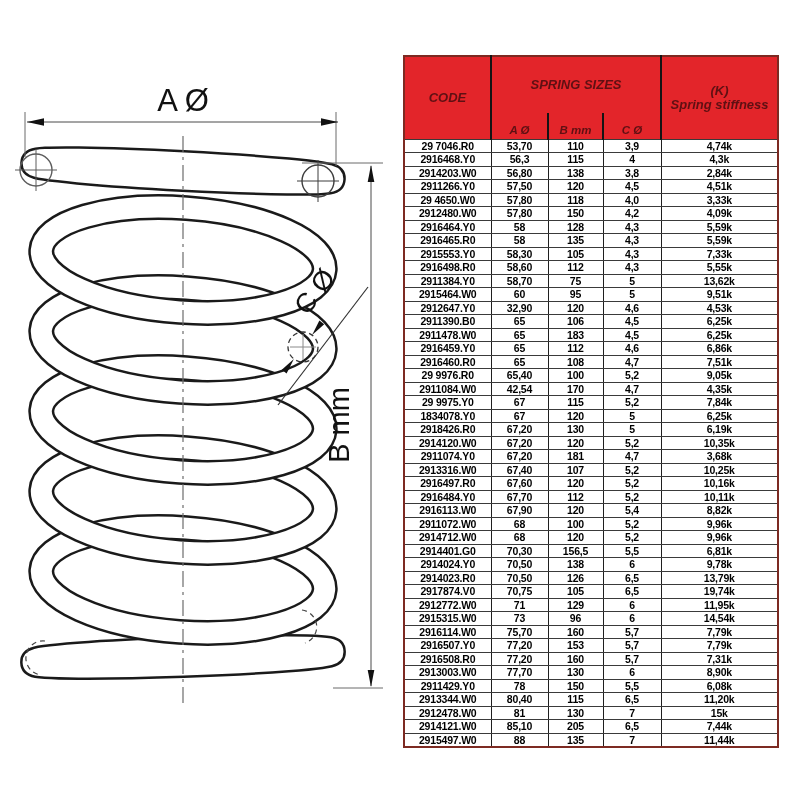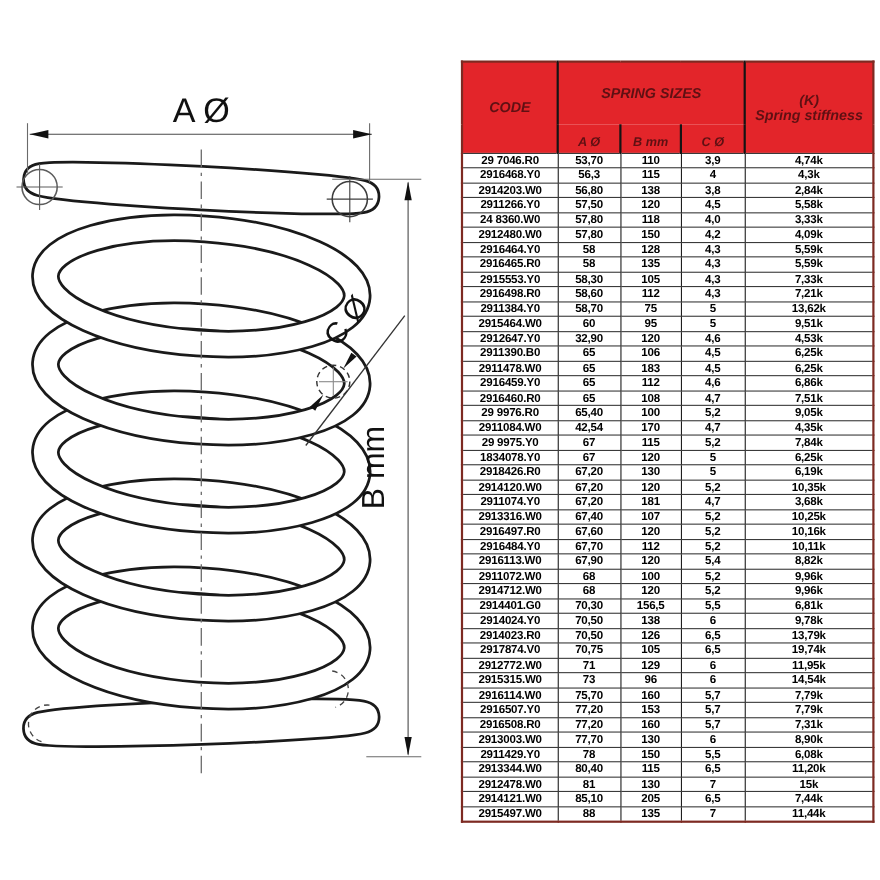--- a/index.html
+++ b/index.html
@@ -21,21 +21,20 @@
   .dim-line{stroke:#4a4a4a;stroke-width:1;}
   .thin{stroke:#6a6a6a;stroke-width:1;}
   .arrow{fill:#111;}
   .dimtext{fill:#111;font-family:"Liberation Sans",sans-serif;}
 
   
   .tablewrap{position:absolute;left:403px;top:55px;width:374px;}
   table.spring{
     width:374px;border-collapse:collapse;table-layout:fixed;
     border:2px solid var(--tbl-border);
-    margin-left:16px;
   }
   thead th{
     background:var(--hdr-bg);color:var(--hdr-text);
     font-style:italic;font-weight:bold;
     vertical-align:middle;text-align:center;
     padding:0;
   }
   tr.mainhead th{font-size:13px;height:57px;line-height:14px;}
   th.h-code{border-right:2px solid #141414;}
   th.h-k{border-left:2px solid #141414;}
@@ -166,24 +165,24 @@
             <td>56,80</td>
             <td>138</td>
             <td>3,8</td>
             <td>2,84k</td>
           </tr>
           <tr>
             <td>2911266.Y0</td>
             <td>57,50</td>
             <td>120</td>
             <td>4,5</td>
-            <td>5,58k</td>
-          </tr>
-          <tr>
-            <td>24 8360.W0</td>
+            <td>4,51k</td>
+          </tr>
+          <tr>
+            <td>29 4650.W0</td>
             <td>57,80</td>
             <td>118</td>
             <td>4,0</td>
             <td>3,33k</td>
           </tr>
           <tr>
             <td>2912480.W0</td>
             <td>57,80</td>
             <td>150</td>
             <td>4,2</td>
@@ -208,21 +207,21 @@
             <td>58,30</td>
             <td>105</td>
             <td>4,3</td>
             <td>7,33k</td>
           </tr>
           <tr>
             <td>2916498.R0</td>
             <td>58,60</td>
             <td>112</td>
             <td>4,3</td>
-            <td>7,21k</td>
+            <td>5,55k</td>
           </tr>
           <tr>
             <td>2911384.Y0</td>
             <td>58,70</td>
             <td>75</td>
             <td>5</td>
             <td>13,62k</td>
           </tr>
           <tr>
             <td>2915464.W0</td>

